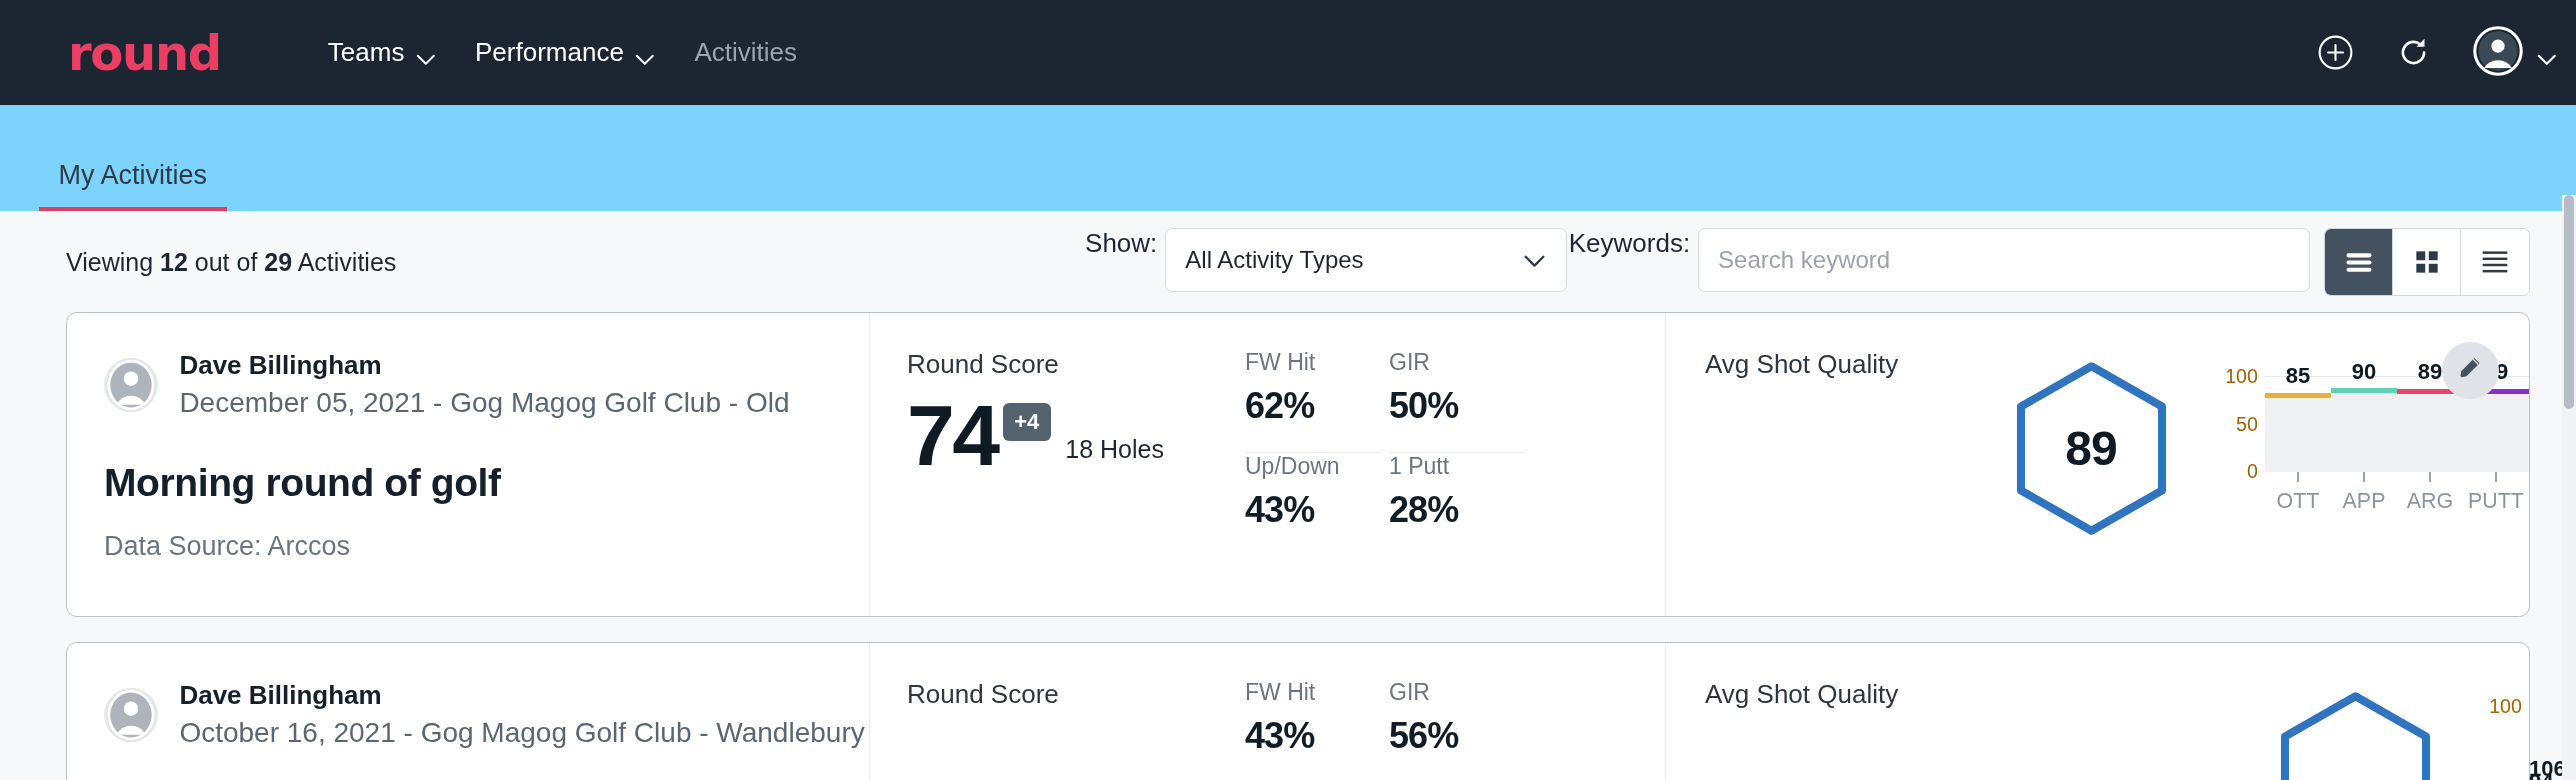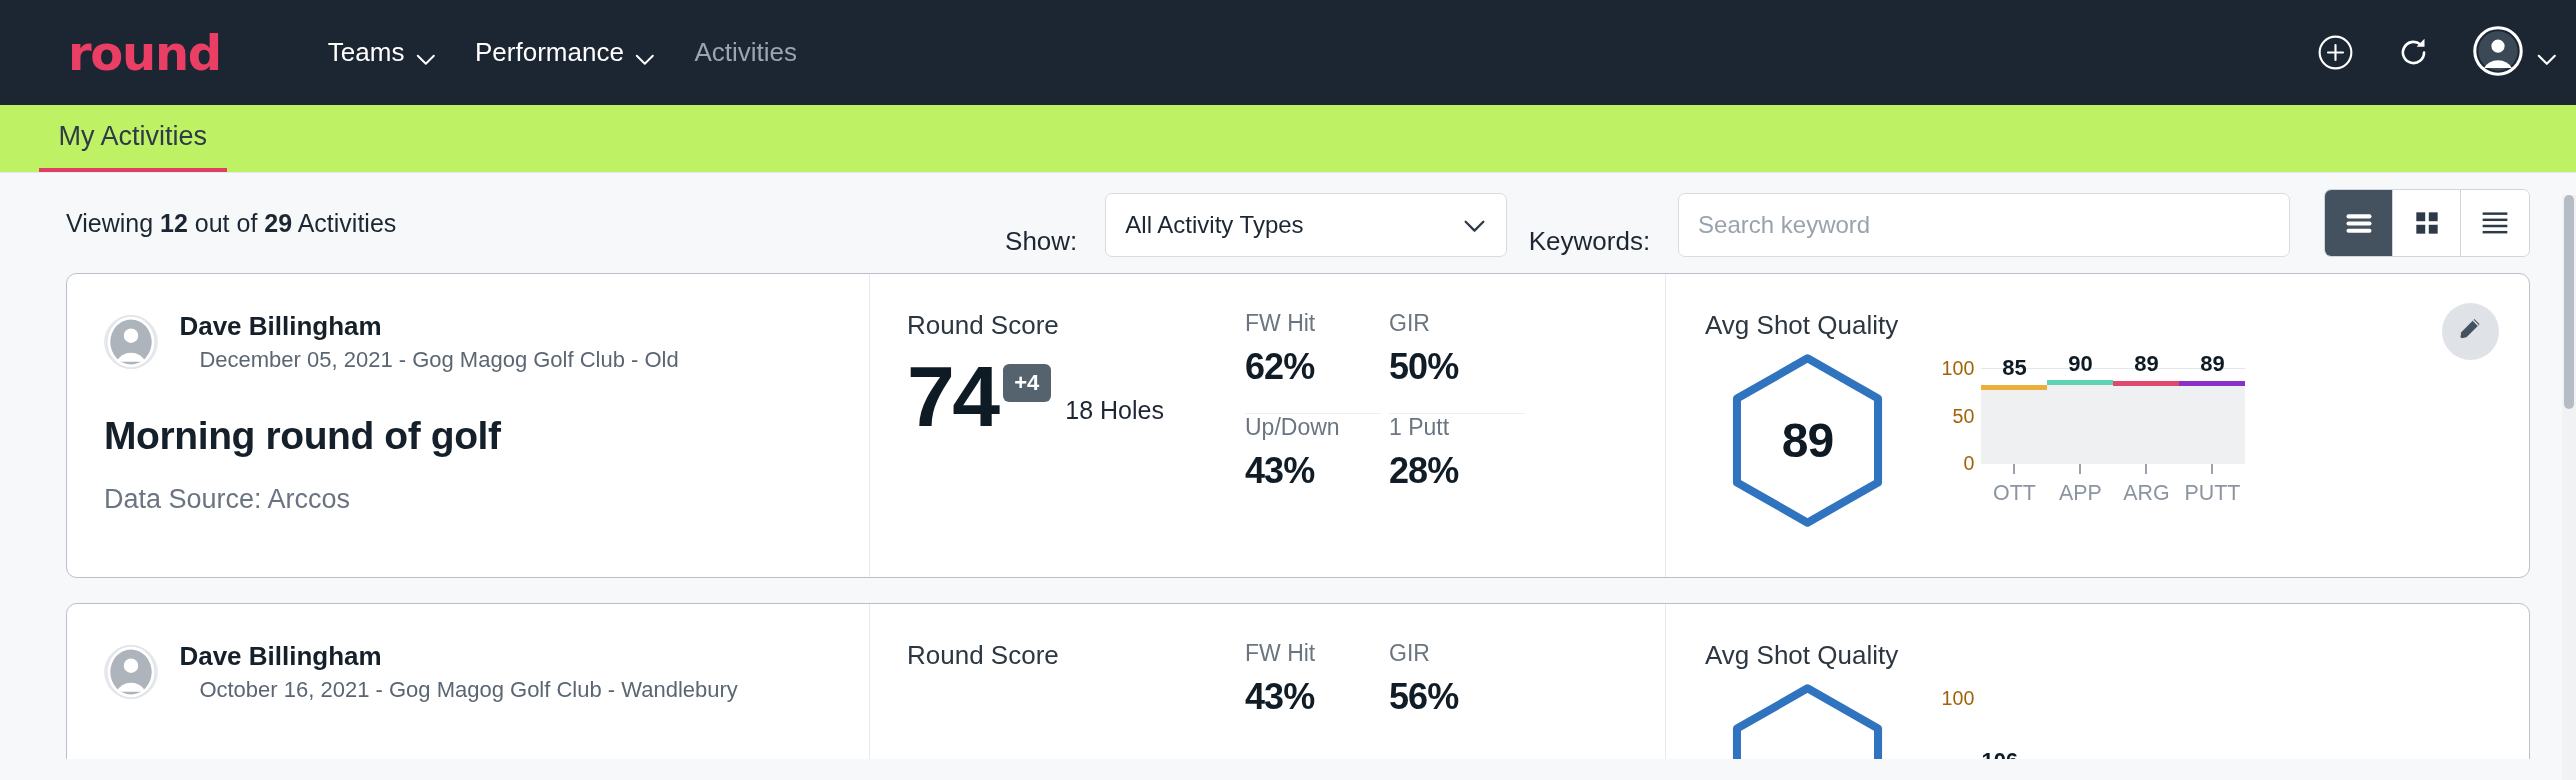--- a/index.html
+++ b/index.html
@@ -42,22 +42,22 @@
   }
   .chev svg { display:block; }
   .nav-right {
     margin-left: auto; display: flex; align-items: center; gap: 41px;
   }
   .icon-btn { cursor: pointer; display:flex; align-items:center; }
   .avatar-wrap { display:flex; align-items:center; gap: 14.3px; cursor:pointer; }
 
   
   .tabbar {
-    height: 68px;
-    background: #bef264;
+    height: 107px;
+    background: #7dd3fc;
     display: flex;
     align-items: flex-end;
     padding: 0 0 0 39px;
     border-bottom: 0.9px solid #e6e9ee;
   }
   .tab {
     font-size: 27px;
     color: #2e3a47;
     padding: 0 19.6px 19.6px 19.6px;
     position: relative;
@@ -73,21 +73,21 @@
   .filterbar {
     height: 100px;
     display: flex;
     align-items: center;
     padding: 0 46px 0 66px;
     background: #f7f8fa;
   }
   .viewing { font-size: 25px; color: #1d2733; }
   .viewing b { font-weight: 700; }
   .filter-right {
-    margin-left: auto; display: flex; align-items: flex-end; gap: 22px;
+    margin-left: auto; display: flex; align-items: flex-start; gap: 2px;
   }
   .flabel { font-size: 26px; color: #1d2733; margin-right: 5.4px; }
   .select {
     width: 402px; height: 64px; background:#fff;
     border: 0.9px solid #d7dbe2; border-radius: 7.1px;
     display:flex; align-items:center; padding: 0 19.6px;
     font-size: 24px; color:#1d2733; cursor: pointer;
   }
   .select .sv { flex: 1; }
   .search {
@@ -133,21 +133,21 @@
     border-right: 0.9px solid #e8eaee;
   }
   .who { display:flex; align-items:center; gap: 21.4px; }
   .pavatar {
     width: 54px; height: 54px; border-radius: 50%;
     background:#e8eaed;
     display:flex; align-items:center; justify-content:center;
     flex: 0 0 auto;
   }
   .who-name { font-size: 26px; font-weight:700; color:#15202b; line-height:1.25; }
-  .who-meta { font-size: 22px; color:#5b6673; line-height:1.35; margin-top:2.7px;margin-left:20px; }
+  .who-meta { font-size: 28px; color:#5b6673; line-height:1.35; margin-top:2.7px; }
   .card-title {
     font-size: 39px; font-weight:700; color:#15202b;
     margin-top: 39px; letter-spacing: -0.4px;
   }
   .datasrc { font-size: 27px; color:#6b7581; margin-top: 26px; }
 
   .col-score {
     width: 375px; padding: 36px 0 0 37px;
   }
   .sec-label { font-size: 26px; color:#2c3742; }
@@ -171,21 +171,21 @@
     column-gap: 8px;
   }
   .statcell { }
   .statcell.bordered { border-bottom: 1.8px solid #eceef1; }
   .stat-k { font-size: 23px; color:#6b7581; }
   .stat-v { font-size: 36px; font-weight:700; color:#101c26; margin-top: 9px; letter-spacing:-0.9px; }
 
   .col-quality {
     flex: 1; padding: 36px 0 0 39px;
     border-left: 0.9px solid #e8eaee;
-    display: flex; flex-direction: column;
+    display: flex; flex-direction: row; justify-content: space-between;
   }
   .q-body { display:flex; align-items: flex-start; margin-top: 7.1px; }
   .hexwrap { width: 205px; display:flex; justify-content:center; padding-top: 5.4px; }
   .hex { position: relative; width: 159px; height: 175px; }
   .hex svg { display:block; }
   .hex-val {
     position:absolute; inset:0;
     display:flex; align-items:center; justify-content:center;
     font-size: 48px; font-weight:700; color:#0e1a24; letter-spacing:-0.9px;
   }

